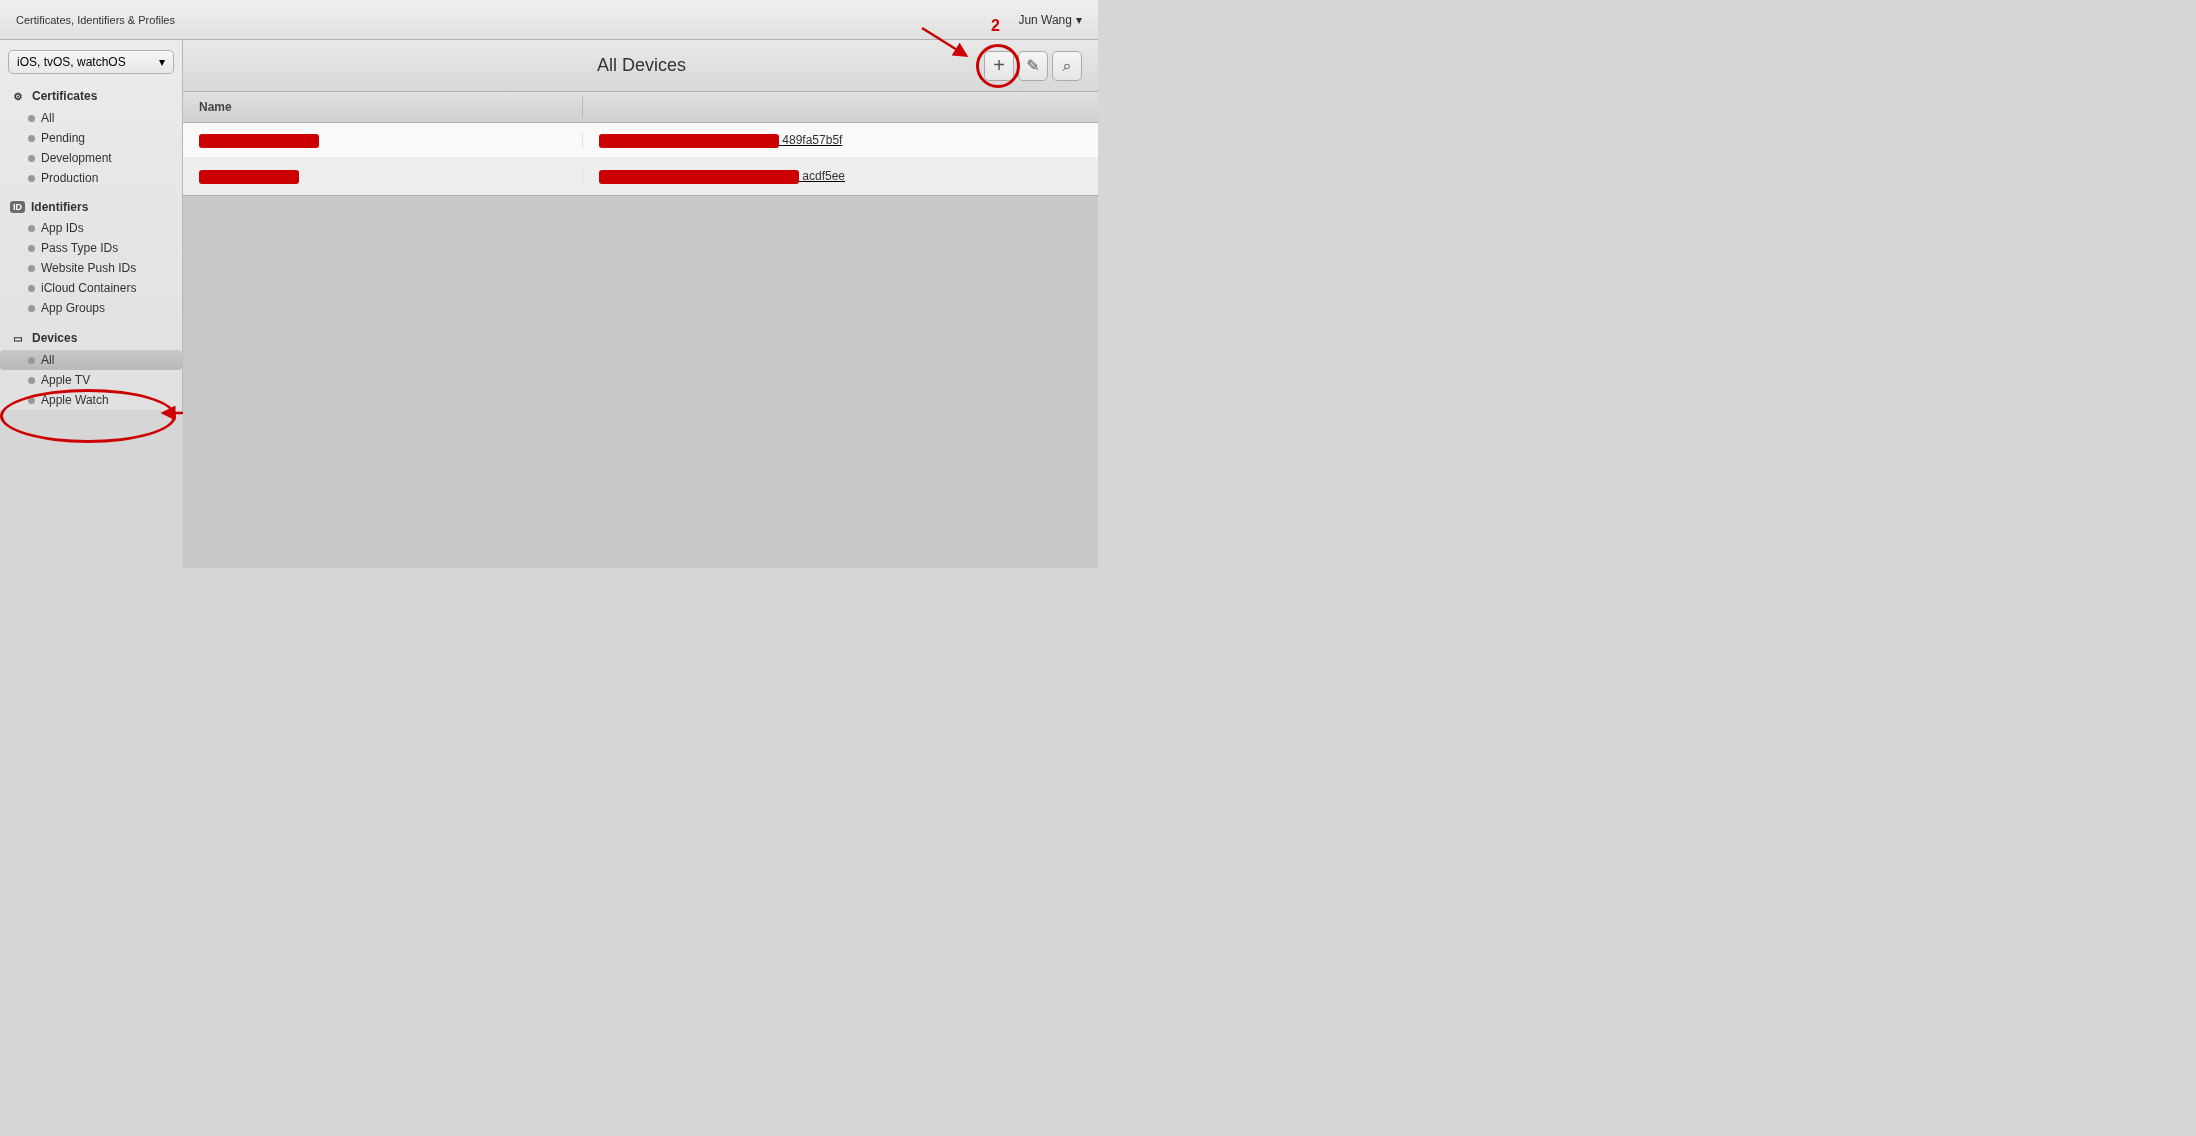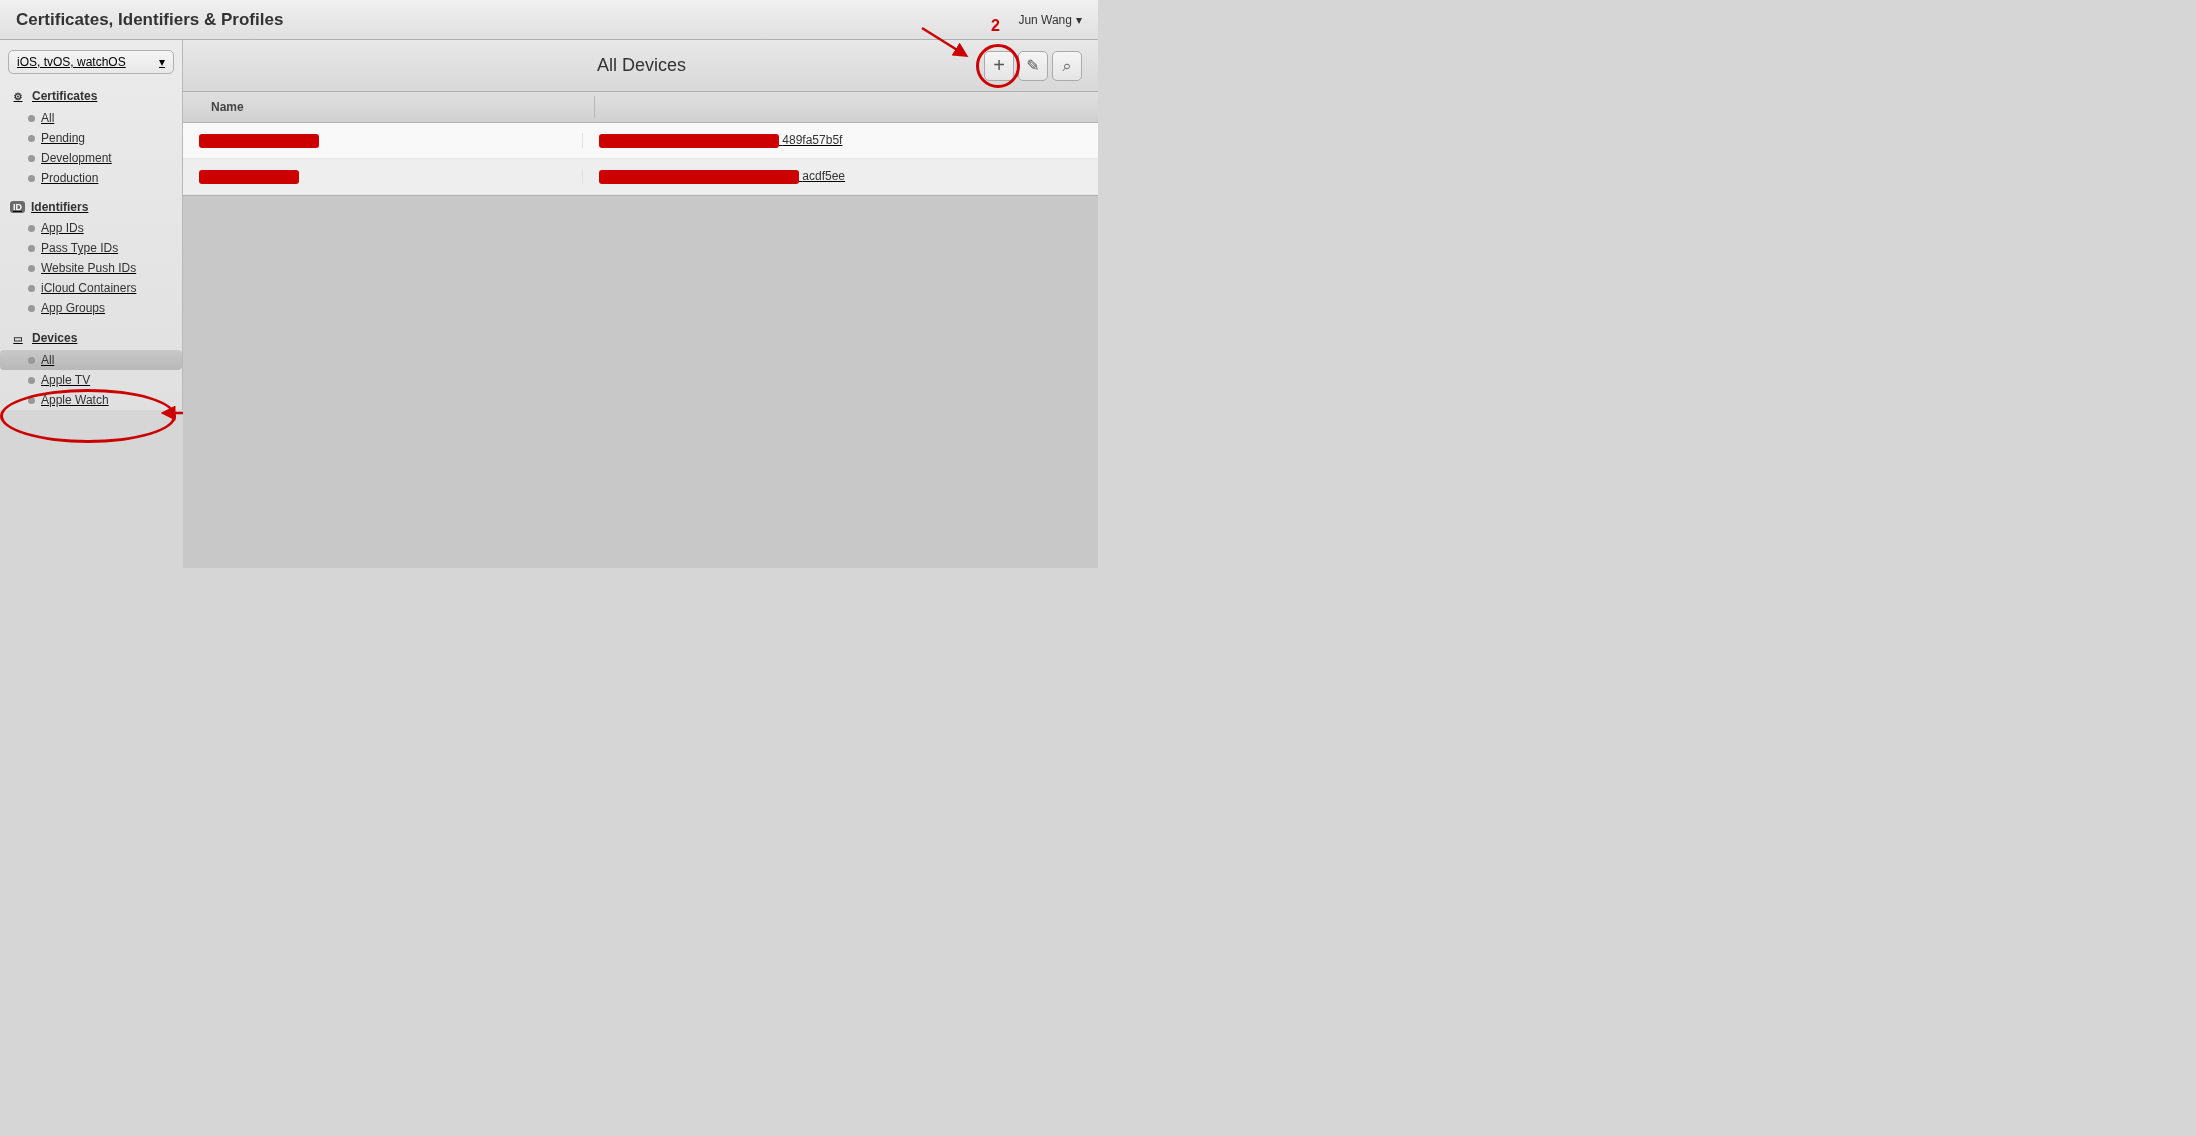--- a/index.html
+++ b/index.html
@@ -15,22 +15,22 @@
     .top-bar {
       background: linear-gradient(to bottom, #f0f0f0, #e0e0e0);
       border-bottom: 1px solid #b0b0b0;
       height: 40px;
       display: flex;
       align-items: center;
       justify-content: space-between;
       padding: 0 16px;
     }
     .top-bar-title {
-      font-size: 17px;
-      font-weight: bold;
+      font-size: 11px;
+      font-weight: normal;
       color: #333;
     }
     .top-bar-user {
       font-size: 12px;
       color: #333;
       display: flex;
       align-items: center;
       gap: 4px;
       cursor: pointer;
     }
@@ -180,21 +180,21 @@
       top: -7px;
       left: -8px;
       pointer-events: none;
     }
 
     
     .table-header {
       background: linear-gradient(to bottom, #e0e0e0, #d0d0d0);
       border-bottom: 1px solid #b0b0b0;
       display: flex;
-      padding: 4px 12px;
+      padding: 4px 0;
     }
 
     .col-name {
       width: 400px;
       padding: 4px 16px;
       font-size: 12px;
       font-weight: bold;
       color: #444;
       border-right: 1px solid #b8b8b8;
     }
@@ -262,21 +262,20 @@
 
     .table-container {
       background: white;
       margin: 0;
       border-bottom: 1px solid #b0b0b0;
     }
 
     
     .sidebar-wrapper {
       position: relative;
-      text-decoration: underline;
     }
   </style>
 </head>
 <body>
 
 <div class="top-bar">
   <span class="top-bar-title">Certificates, Identifiers &amp; Profiles</span>
   <div class="top-bar-user">
     <span>Jun Wang</span>
     <span>▾</span>

